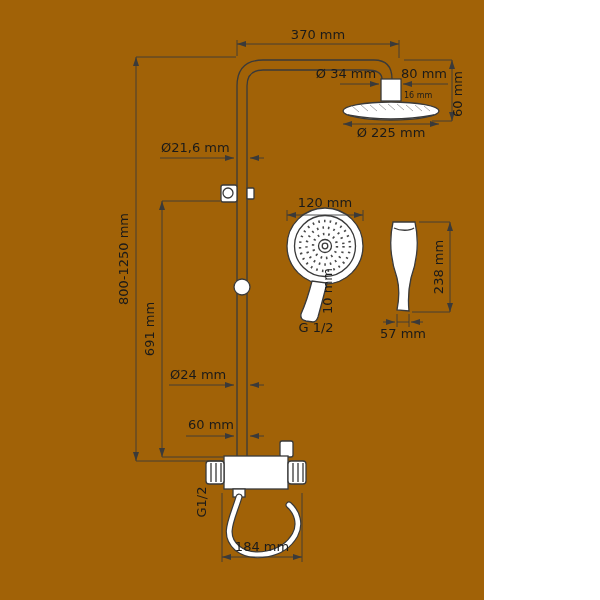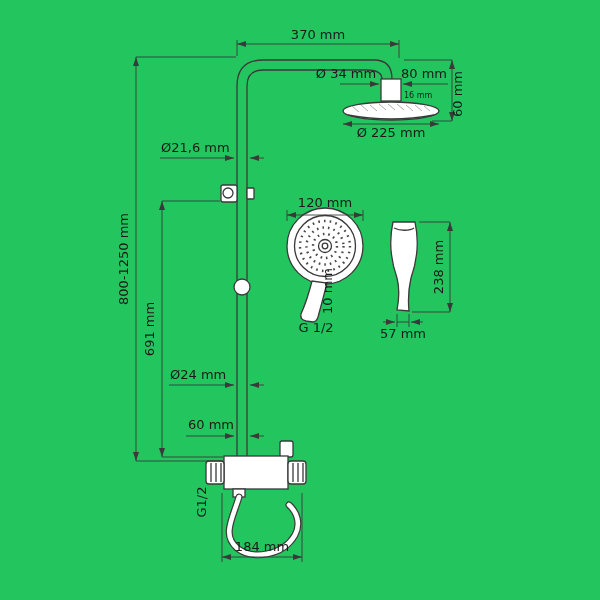--- a/index.html
+++ b/index.html
@@ -1,17 +1,17 @@
 <!DOCTYPE html>
 <html><head>
 <meta charset="utf-8">
 <title>Shower System Dimension Drawing</title>
 <style>
   html,body{margin:0;padding:0;background:#ffffff;}
-  .canvas{width:600px;height:600px;background:#22c55e;position:relative;overflow:hidden;}
+  .canvas{width:484px;height:600px;background:#a16207;position:relative;overflow:hidden;}
   svg{display:block;}
   .part{fill:none;stroke:#3a3a3a;stroke-width:1.3;}
   .partfill{fill:#ffffff;stroke:#3a3a3a;stroke-width:1.3;}
   .dim{fill:none;stroke:#3a3a3a;stroke-width:0.9;}
   .hatch{fill:none;stroke:#8a8a8a;stroke-width:0.7;}
   .dots{fill:none;stroke:#4a4a4a;stroke-width:2.4;}
   text.dimtxt{font-family:"DejaVu Sans","Liberation Sans",sans-serif;font-size:13px;fill:#1a1a1a;}
   text.tinytxt{font-family:"DejaVu Sans","Liberation Sans",sans-serif;font-size:8px;fill:#1a1a1a;}
 </style>
 </head>

